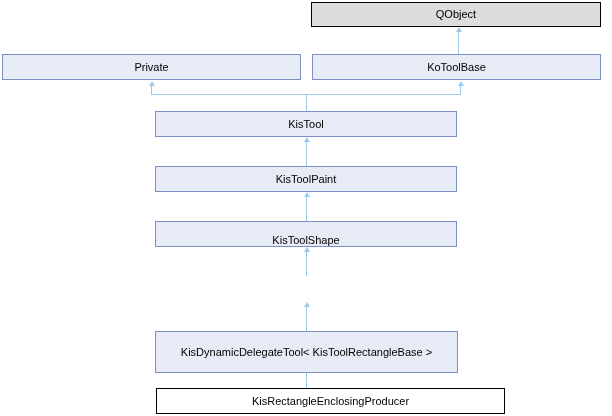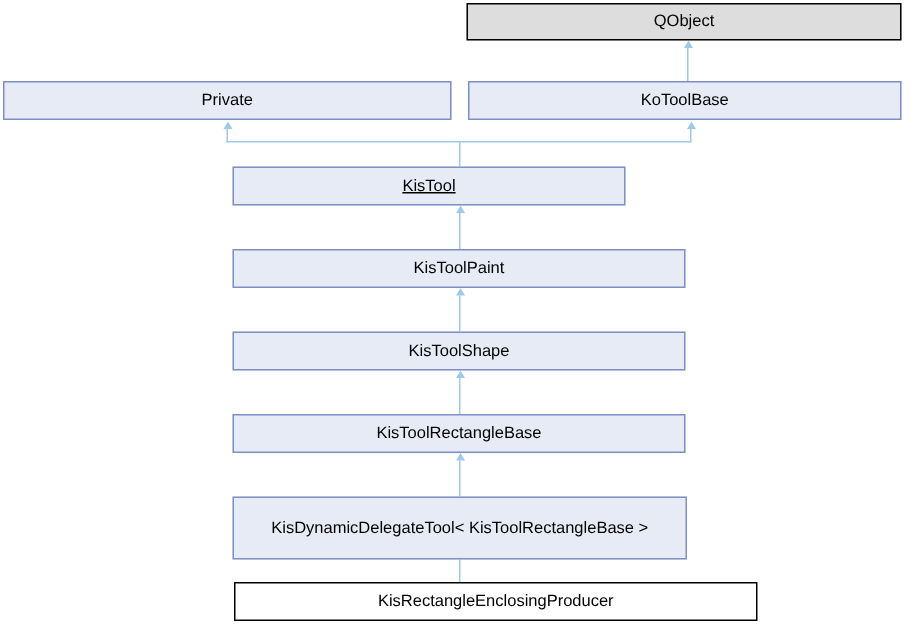--- a/index.html
+++ b/index.html
@@ -91,35 +91,32 @@
   </div>
 
   <div class="node inherited" style="left:312px; top:54px; width:289px; height:26px;">
     <span>KoToolBase</span>
   </div>
 
   <div class="node inherited" style="left:2px; top:54px; width:299px; height:26px;">
     <span>Private</span>
   </div>
 
-  <div class="node inherited" style="left:155px; top:111px; width:262px; height:26px;text-decoration:underline;">
+  <div class="node inherited" style="left:155px; top:111px; width:302px; height:26px;">
     <span>KisTool</span>
   </div>
 
   <div class="node inherited" style="left:155px; top:166px; width:302px; height:26px;align-items:center;">
     <span>KisToolPaint</span>
   </div>
 
-  <div class="node inherited" style="left:155px; top:221px; width:302px; height:26px;">
+  <div class="node inherited" style="left:155px; top:221px; width:302px; height:26px;align-items:flex-end;">
     <span>KisToolShape</span>
   </div>
 
-  <div class="node inherited" style="left:155px; top:276px; width:302px; height:26px;">
-    <span>KisToolRectangleBase</span>
-  </div>
 
   <div class="node inherited" style="left:155px; top:331px; width:303px; height:42px;">
     <span>KisDynamicDelegateTool&lt; KisToolRectangleBase &gt;</span>
   </div>
 
   <div class="node current" style="left:156px; top:388px; width:349px; height:26px;">
     <span>KisRectangleEnclosingProducer</span>
   </div>
 
 </div>

